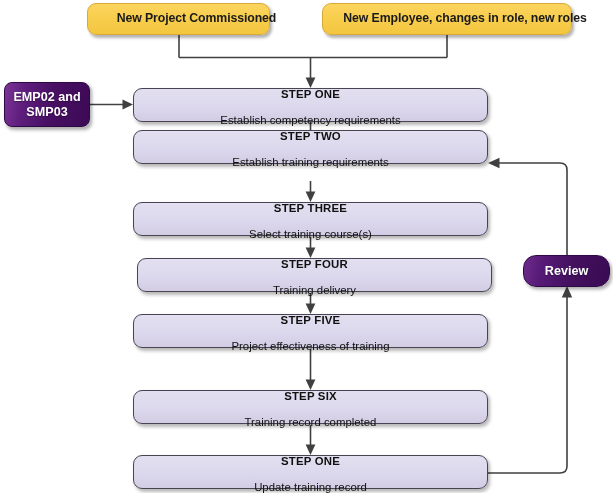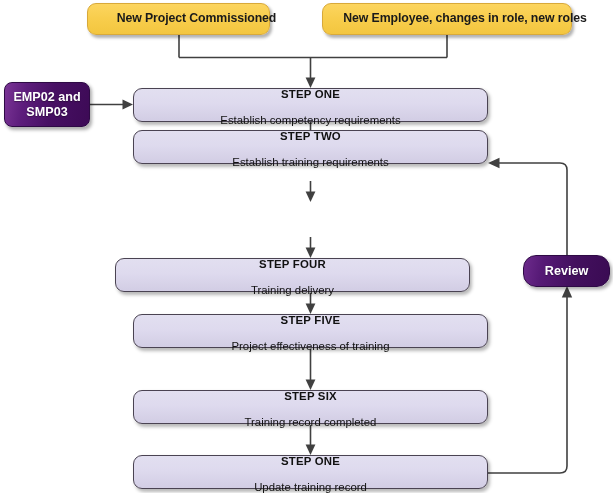--- a/index.html
+++ b/index.html
@@ -177,22 +177,26 @@
   <div class="node step-node" style="left:133px; top:88px; width:355px; height:34px;">
     <div class="step-title">STEP ONE</div>
     <div class="step-desc">Establish competency requirements</div>
   </div>
 
   <div class="node step-node" style="left:133px; top:130px; width:355px; height:34px;">
     <div class="step-title">STEP TWO</div>
     <div class="step-desc">Establish training requirements</div>
   </div>
 
-
-  <div class="node step-node" style="left:115px; top:258px; width:355px; height:34px;">
+  <div class="node step-node" style="left:133px; top:202px; width:355px; height:34px;">
+    <div class="step-title">STEP THREE</div>
+    <div class="step-desc">Select training course(s)</div>
+  </div>
+
+  <div class="node step-node" style="left:137px; top:258px; width:355px; height:34px;">
     <div class="step-title">STEP FOUR</div>
     <div class="step-desc">Training delivery</div>
   </div>
 
   <div class="node step-node" style="left:133px; top:314px; width:355px; height:34px;">
     <div class="step-title">STEP FIVE</div>
     <div class="step-desc">Project effectiveness of training</div>
   </div>
 
   <div class="node step-node" style="left:133px; top:390px; width:355px; height:34px;">

